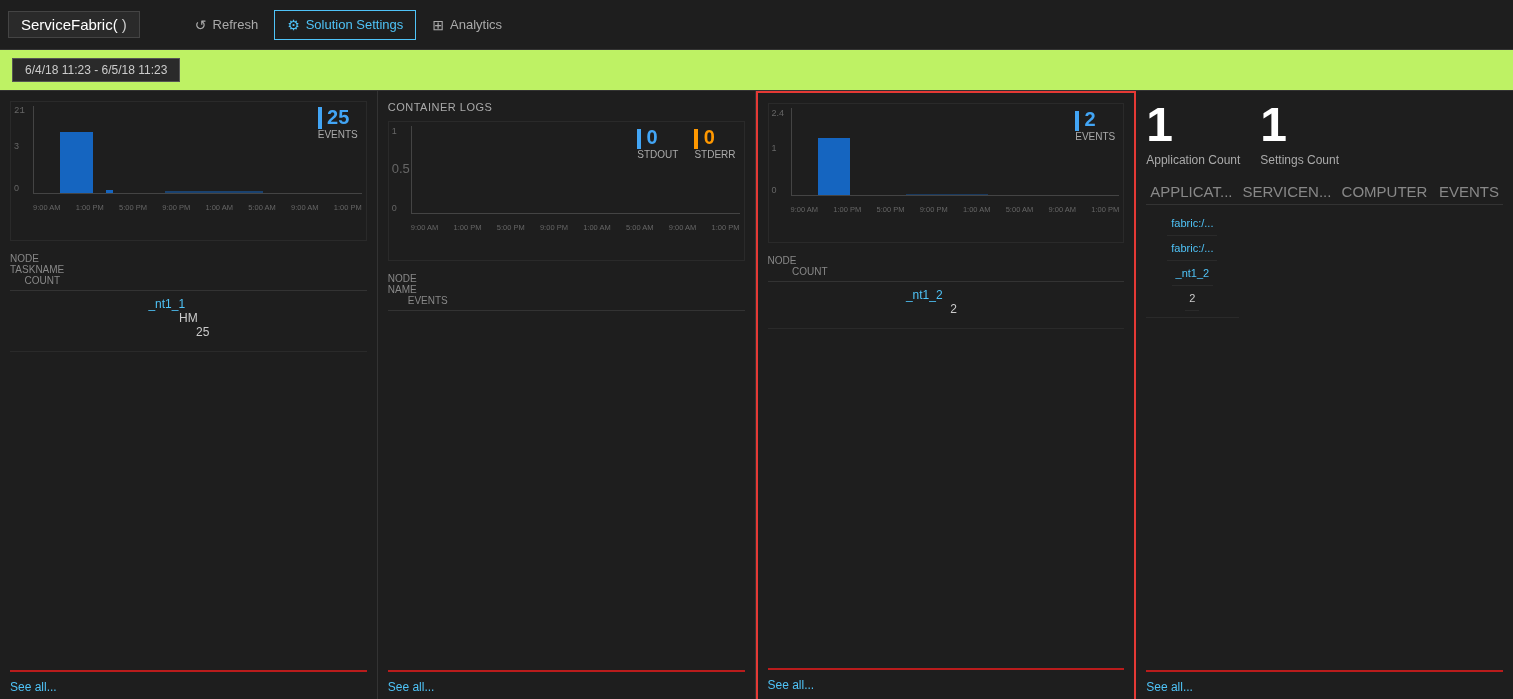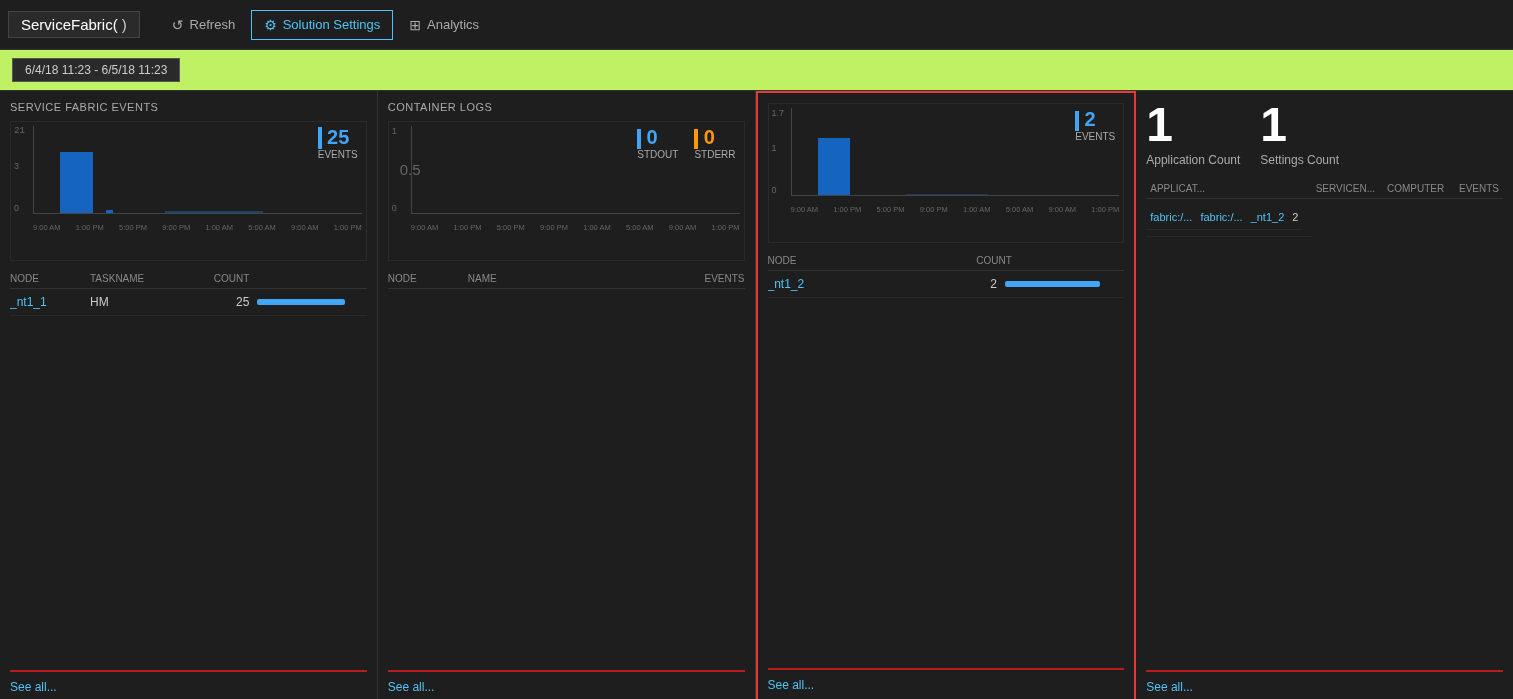--- a/index.html
+++ b/index.html
@@ -14,20 +14,21 @@
     }
 
     
     .header {
       background: #1e1e1e;
       border-bottom: 1px solid #333;
       display: flex;
       align-items: center;
       padding: 0 8px;
       height: 50px;
+      gap: 23px;
     }
     .app-title {
       color: #fff;
       font-size: 15px;
       margin-right: 20px;
       background: #2a2a2a;
       padding: 4px 12px;
       border: 1px solid #444;
     }
     .nav-buttons {
@@ -135,26 +136,28 @@
       flex: 1;
       overflow: hidden;
     }
     .table-header {
       display: flex;
       padding: 4px 0;
       border-bottom: 1px solid #333;
       color: #888;
       font-size: 11px;
       text-transform: uppercase;
+      flex-direction: column;
     }
     .table-row {
       display: flex;
       padding: 6px 0;
       border-bottom: 1px solid #2a2a2a;
       align-items: center;
+      flex-direction: column;
     }
     .col-node { width: 80px; flex-shrink: 0; color: #4fc3f7; }
     .col-taskname { flex: 1; color: #ccc; }
     .col-count { width: 50px; text-align: right; margin-right: 8px; color: #ccc; }
     .col-bar { flex: 1; }
     .col-name { flex: 1; color: #ccc; }
     .col-events { width: 60px; text-align: right; color: #ccc; }
     .col-header { color: #888; font-size: 10px; }
 
     .progress-bar {
@@ -185,21 +188,21 @@
     .big-num-label { font-size: 12px; color: #aaa; margin-top: 4px; }
 
     
     .inv-table { width: 100%; border-collapse: collapse; font-size: 11px; }
     .inv-table th {
       color: #888;
       text-align: left;
       padding: 4px 4px;
       border-bottom: 1px solid #333;
       font-weight: normal;
-      font-size: 10px;
+      font-size: 15px;
     }
     .inv-table td {
       padding: 6px 4px;
       border-bottom: 1px solid #2a2a2a;
       color: #4fc3f7;
     }
     .inv-table td.events-col { color: #ccc; text-align: right; }
 
     
     .chart-container {
@@ -244,21 +247,20 @@
 
 <div class="date-bar">
   <div class="date-range">
     <span>6/4/18 11:23 - 6/5/18 11:23</span>
   </div>
 </div>
 
 <div class="main-content">
 
   <div class="panel" style="background:#1e1e1e;">
-    <div class="panel-title">SERVICE FABRIC EVENTS</div>
 
     <div class="chart-area" style="background:#1e1e1e; border:1px solid #2a2a2a;">
       <div class="chart-stats">
         <div class="stat-item">
           <span style="display:inline-block;width:4px;height:22px;background:#42a5f5;vertical-align:bottom;margin-right:2px;"></span>
           <span class="stat-number blue">25</span>
           <span class="stat-label">EVENTS</span>
         </div>
       </div>
 
@@ -319,21 +321,21 @@
         </div>
         <div class="stat-item">
           <span style="display:inline-block;width:4px;height:20px;background:#ff9800;vertical-align:bottom;margin-right:2px;"></span>
           <span class="stat-number orange">0</span>
           <span class="stat-label">STDERR</span>
         </div>
       </div>
       <div class="chart-container">
         <div class="bars-area">
           <div style="position:absolute;left:-20px;top:0;font-size:9px;color:#666;">1</div>
-          <div style="position:absolute;left:-20px;top:40%;font-size:15px;color:#666;margin-left:8px;">0.5</div>
+          <div style="position:absolute;left:-20px;top:40%;font-size:13px;color:#666;">0.5</div>
           <div style="position:absolute;left:-20px;bottom:0;font-size:9px;color:#666;">0</div>
         </div>
         <div style="position:absolute;bottom:0;left:22px;right:4px;display:flex;justify-content:space-between;font-size:7.5px;color:#666;">
           <span>9:00 AM</span>
           <span>1:00 PM</span>
           <span>5:00 PM</span>
           <span>9:00 PM</span>
           <span>1:00 AM</span>
           <span>5:00 AM</span>
           <span>9:00 AM</span>
@@ -358,21 +360,21 @@
     <div class="chart-area" style="background:#1e1e1e; border:1px solid #2a2a2a;">
       <div class="chart-stats">
         <div class="stat-item">
           <span style="display:inline-block;width:4px;height:20px;background:#42a5f5;vertical-align:bottom;margin-right:2px;"></span>
           <span class="stat-number blue">2</span>
           <span class="stat-label">EVENTS</span>
         </div>
       </div>
       <div class="chart-container">
         <div class="bars-area">
-          <div style="position:absolute;left:-20px;top:0;font-size:9px;color:#666;">1.7</div>
+          <div style="position:absolute;left:-20px;top:0;font-size:9px;color:#666;">2.4</div>
           <div style="position:absolute;left:-20px;top:40%;font-size:9px;color:#666;">1</div>
           <div style="position:absolute;left:-20px;bottom:0;font-size:9px;color:#666;">0</div>
           <div style="position:absolute;bottom:0;left:8%;width:10%;height:65%;background:#1565c0;"></div>
           <div style="position:absolute;bottom:0;left:35%;width:25%;height:1%;background:#1565c0;opacity:0.4;"></div>
         </div>
         <div style="position:absolute;bottom:0;left:22px;right:4px;display:flex;justify-content:space-between;font-size:7.5px;color:#666;">
           <span>9:00 AM</span>
           <span>1:00 PM</span>
           <span>5:00 PM</span>
           <span>9:00 PM</span>

